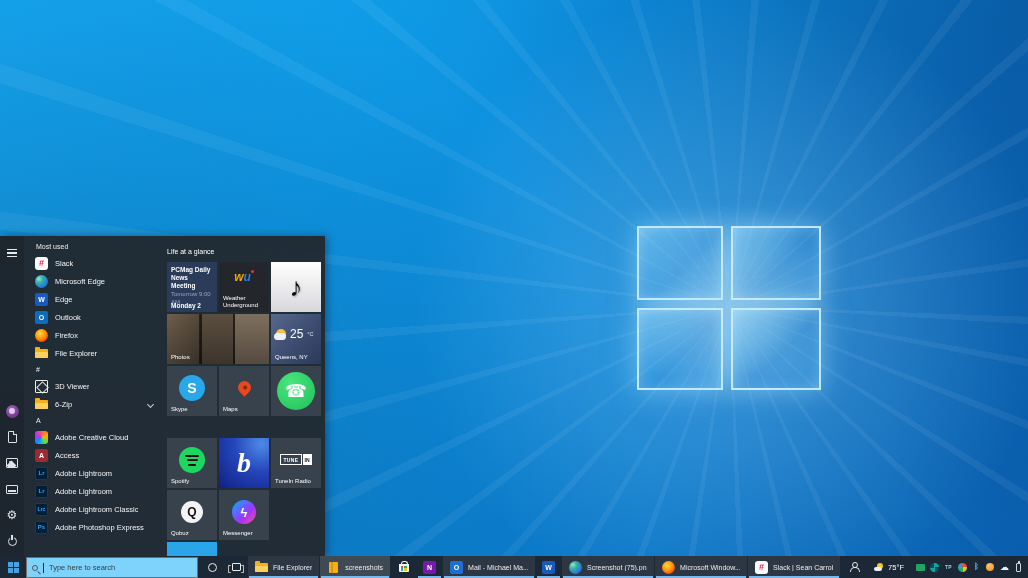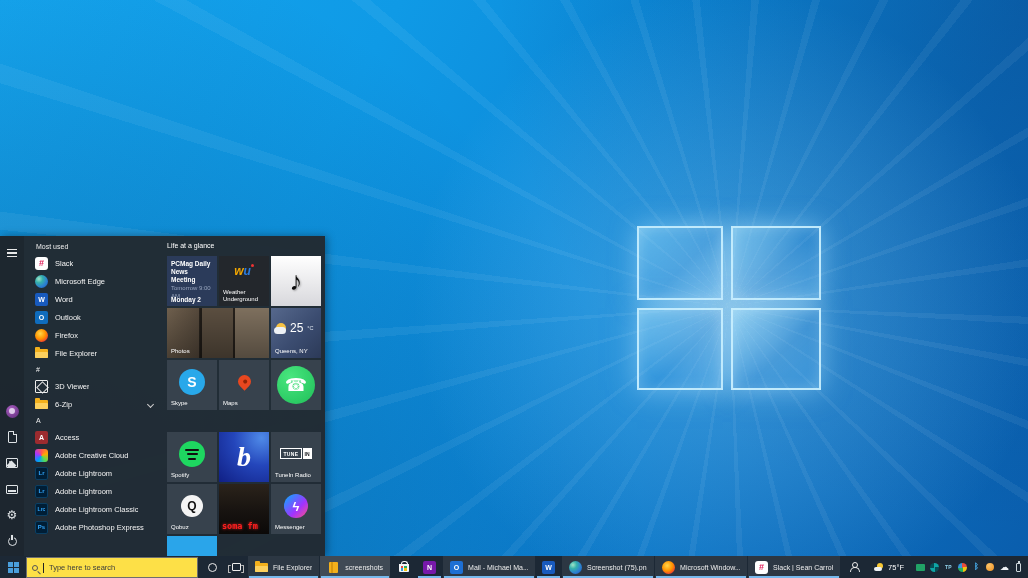--- a/index.html
+++ b/index.html
@@ -80,21 +80,21 @@
   .ic.store::before { content:""; position:absolute; left:1.5px; top:3px; width:10px; height:8.5px; background:#f4f6f8; border-radius:0 0 1px 1px; }
   .ic.store::after { content:""; position:absolute; left:4px; top:0.5px; width:5px; height:4px; border:1.2px solid #f4f6f8; border-bottom:none; border-radius:3px 3px 0 0; }
   .ic.store .grid { position:absolute; z-index:1; left:3.5px; top:5px; width:6px; height:5px; display:grid; grid-template-columns:1fr 1fr; grid-template-rows:1fr 1fr; gap:0.8px; }
   .ic.store .grid i:nth-child(1){background:#e74c3c}.ic.store .grid i:nth-child(2){background:#27ae60}
   .ic.store .grid i:nth-child(3){background:#3498db}.ic.store .grid i:nth-child(4){background:#f1c40f}
   .ic.shots { background:transparent; position:relative; }
   .ic.shots::before { content:""; position:absolute; left:2px; top:1px; width:9px; height:11px; background:#f3b01c; border-radius:1px; }
   .ic.shots::after { content:""; position:absolute; left:4px; top:1px; width:1.5px; height:11px; background:#d8960f; }
 
   
-  .tiles-panel { flex:1; padding:3px 6px 0 4px; }
+  .tiles-panel { flex:1; padding:9px 6px 0 4px; }
   .group-title { font-size:7px; height:14px; line-height:14px; color:#fff; margin-bottom:3px; }
   .tile-row { display:flex; gap:2px; margin-bottom:2px; }
   .tile-row.group-break { margin-top:22px; }
   .tile { width:50px; height:50px; background:#37424d; position:relative; overflow:hidden; flex:none; cursor:default; }
   .tile.wide { width:102px; }
   .tile-label { position:absolute; left:4px; bottom:3px; font-size:6px; color:#fff; line-height:7px; max-width:44px; }
   .tile-center { position:absolute; inset:0; display:flex; align-items:center; justify-content:center; }
 
   .tile.calendar { background:#2b3b5a; padding:4px; }
   .cal-title { font-size:6.5px; font-weight:bold; line-height:8px; }
@@ -138,21 +138,21 @@
   .msgr-b { width:24px; height:24px; background:linear-gradient(135deg,#00b2ff 0%, #a033ff 60%, #ff5280 100%); color:#fff; font-size:13px; font-weight:bold; margin-top:-6px; }
   .tile.partial-blue { background:#2aa5ea; }
 
   
   .taskbar { position:absolute; left:0; bottom:0; width:1028px; height:22px; background:#1c2835;
     display:flex; align-items:stretch; z-index:10; }
   .tb-btn { display:flex; align-items:center; justify-content:center; flex:none; }
   .tb-start { width:26px; }
   .start-glyph { display:grid; grid-template-columns:5px 5px; grid-template-rows:5px 5px; gap:1px; }
   .start-glyph i { background:#4a9fdd; }
-  .tb-search { width:172px; flex:none; background:#fde047; border:1px solid #6e6e6e; margin:1px 2px 0 0;
+  .tb-search { width:172px; flex:none; background:#7dd3fc; border:1px solid #6e6e6e; margin:1px 2px 0 0;
     display:flex; align-items:center; gap:5px; padding:0 5px; }
   .mag { width:6px; height:6px; border:1.2px solid #555; border-radius:50%; position:relative; flex:none; }
   .mag::after { content:""; position:absolute; left:5px; top:5px; width:3.5px; height:1.2px; background:#555; transform:rotate(45deg); transform-origin:0 0; }
   .caret { width:1px; height:10px; background:#222; flex:none; }
   .search-text { font-size:7.5px; color:#3c3c3c; white-space:nowrap; }
   .tb-cortana { width:24px; }
   .cortana-ring { width:9px; height:9px; border:1.6px solid #ededed; border-radius:50%; }
   .tb-taskview { width:24px; }
   .tv { width:9px; height:8px; border:1.2px solid #ededed; border-radius:1px; position:relative; }
   .tv::before, .tv::after { content:""; position:absolute; top:1px; width:2px; height:6px; border:1px solid #bdbdbd; border-radius:1px; }
@@ -236,21 +236,21 @@
     <div class="app-item">
       <span class="ic slack">#</span>
       <span class="app-label">Slack</span>
     </div>
     <div class="app-item">
       <span class="ic edge"></span>
       <span class="app-label">Microsoft Edge</span>
     </div>
     <div class="app-item">
       <span class="ic word">W</span>
-      <span class="app-label">Word</span>
+      <span class="app-label">Edge</span>
     </div>
     <div class="app-item">
       <span class="ic outlook">O</span>
       <span class="app-label">Outlook</span>
     </div>
     <div class="app-item">
       <span class="ic firefox"></span>
       <span class="app-label">Firefox</span>
     </div>
     <div class="app-item">
@@ -270,26 +270,26 @@
       <span class="ic folder">
           <span class="front"></span>
         </span>
       <span class="app-label">6-Zip</span>
       <span class="chev"></span>
     </div>
 
     <div class="section-header">A</div>
 
     <div class="app-item">
+      <span class="ic acc"></span>
+      <span class="app-label">Adobe Creative Cloud</span>
+    </div>
+    <div class="app-item">
       <span class="ic access">A</span>
       <span class="app-label">Access</span>
-    </div>
-    <div class="app-item">
-      <span class="ic acc"></span>
-      <span class="app-label">Adobe Creative Cloud</span>
     </div>
     <div class="app-item">
       <span class="ic lr">Lr</span>
       <span class="app-label">Adobe Lightroom</span>
     </div>
     <div class="app-item">
       <span class="ic lr">Lr</span>
       <span class="app-label">Adobe Lightroom</span>
     </div>
     <div class="app-item">
@@ -380,23 +380,20 @@
         <div class="tile-label">TuneIn Radio</div>
       </div>
     </div>
 
     <div class="tile-row">
       <div class="tile">
         <div class="tile-center">
             <span class="badge-circle qobuz-b">Q</span>
           </div>
         <div class="tile-label">Qobuz</div>
-      </div>
-      <div class="tile somafm">
-        <div class="somafm-text">soma fm</div>
       </div>
       <div class="tile">
         <div class="tile-center">
             <span class="badge-circle msgr-b">ϟ</span>
           </div>
         <div class="tile-label">Messenger</div>
       </div>
     </div>
 
     <div class="tile-row">

